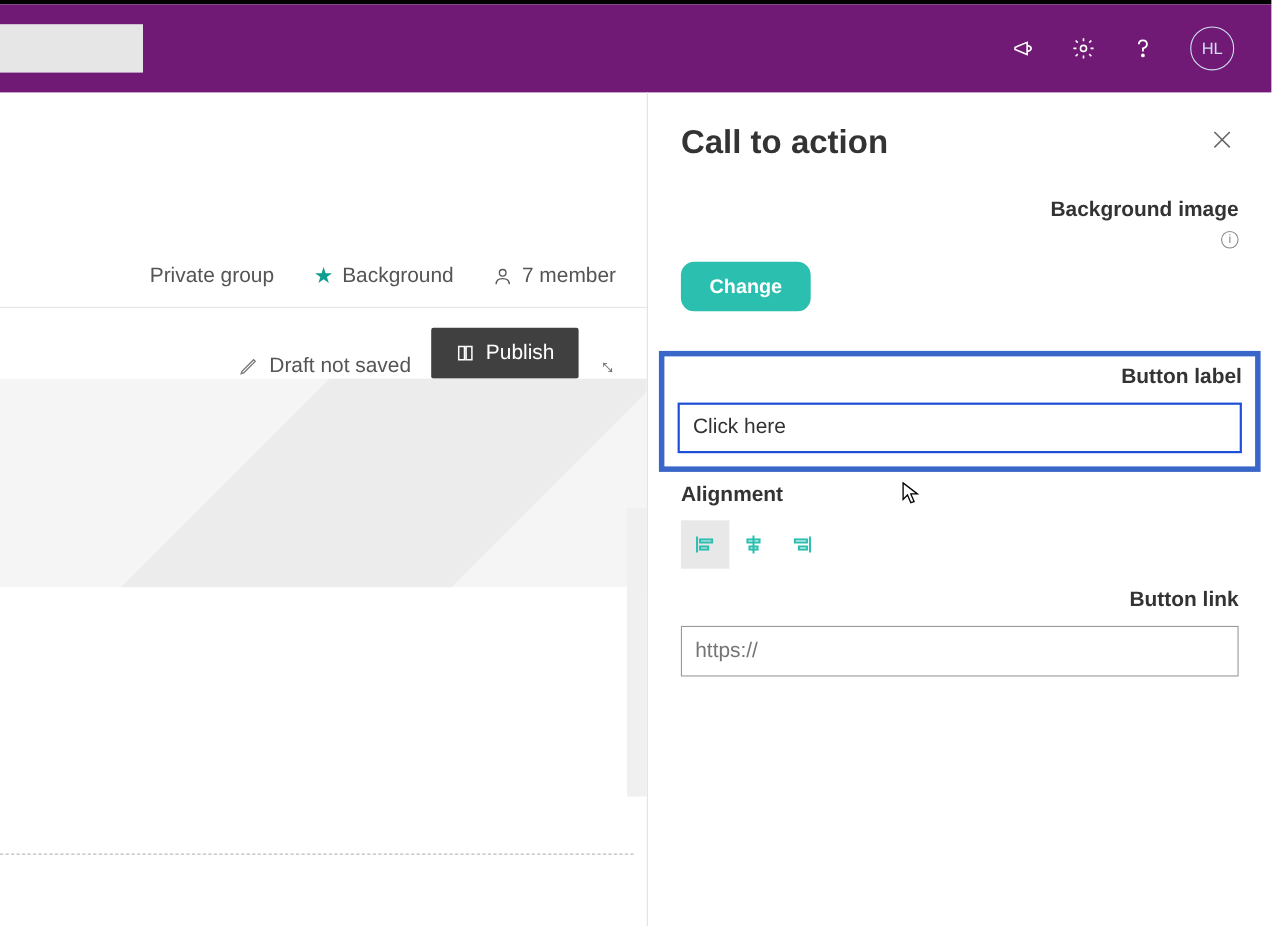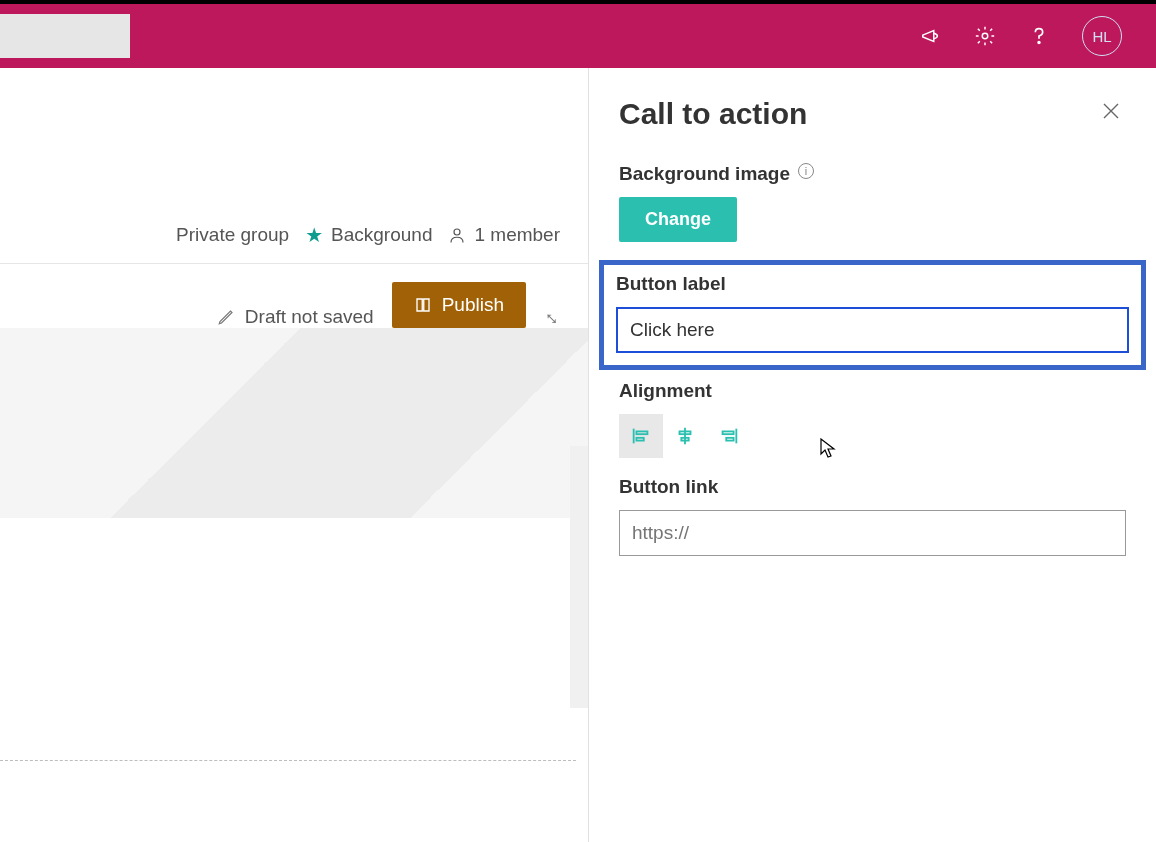--- a/index.html
+++ b/index.html
@@ -9,22 +9,22 @@
   height: 842px;
   overflow: hidden;
   background: #fff;
   position: relative;
 }
 .topbar-black {
   height: 4px;
   background: #000;
 }
 .topbar {
-  background: #be185d;
-  height: 64px;
+  background: #701a75;
+  height: 80px;
   display: flex;
   align-items: center;
   padding: 0 16px;
 }
 .topbar-left-box {
   width: 130px;
   height: 44px;
   background: #e6e6e6;
   margin-left: -16px;
 }
@@ -68,21 +68,21 @@
 .right {
   width: 568px;
   border-left: 1px solid #e1e1e1;
   padding: 28px 30px 0 30px;
   position: relative;
 }
 .group-row {
   display: flex;
   align-items: center;
   justify-content: flex-end;
-  gap: 16px;
+  gap: 36px;
   padding: 0 28px;
   height: 58px;
   margin-top: 138px;
   border-bottom: 1px solid #e6e6e6;
   color: #555;
   font-size: 19px;
 }
 .group-item {
   display: inline-flex;
   align-items: center;
@@ -98,21 +98,21 @@
   height: 64px;
 }
 .draft-text {
   display: inline-flex;
   align-items: center;
   gap: 10px;
   color: #555;
   font-size: 19px;
 }
 .publish-btn {
-  background: #a16207;
+  background: #404040;
   color: #fff;
   border: none;
   padding: 12px 22px;
   font-size: 19px;
   display: inline-flex;
   align-items: center;
   gap: 10px;
   cursor: pointer;
   border-radius: 2px;
 }
@@ -182,22 +182,23 @@
   font-size: 20px;
   cursor: pointer;
   padding: 6px;
 }
 .field-label {
   font-size: 19px;
   font-weight: 600;
   color: #333;
   margin-bottom: 12px;
   display: flex;
-  align-items: flex-start;
+  align-items: flex-end;
   gap: 8px;
+  flex-direction: column;
 }
 .info-icon {
   width: 16px;
   height: 16px;
   border: 1.2px solid #888;
   border-radius: 50%;
   display: inline-flex;
   align-items: center;
   justify-content: center;
   font-size: 11px;
@@ -205,22 +206,22 @@
   font-weight: normal;
 }
 .change-btn {
   background: #2bbfb0;
   color: #fff;
   border: none;
   padding: 12px 26px;
   font-size: 18px;
   font-weight: 600;
   cursor: pointer;
-  border-radius: 2px;
-  margin-bottom: 0;
+  border-radius: 12px;
+  margin-bottom: 18px;
 }
 .highlight-box {
   border: 5px solid #3a66c9;
   padding: 8px 12px 12px 12px;
   margin: 0 -20px 10px -20px;
 }
 .text-input {
   width: 100%;
   height: 46px;
   border: 2px solid #1d4ed8;
@@ -300,21 +301,21 @@
       <span class="group-item">Private group</span>
       <span class="group-item">
         <span class="star-icon">★</span>
         <span>Background</span>
       </span>
       <span class="group-item">
         <svg width="18" height="18" viewBox="0 0 24 24" fill="none" stroke="#555" stroke-width="1.6">
             <circle cx="12" cy="8" r="4"></circle>
             <path d="M4 22 Q4 15 12 15 Q20 15 20 22"></path>
           </svg>
-        <span>1 member</span>
+        <span>7 member</span>
       </span>
     </div>
     <div class="toolbar-row">
       <span class="draft-text">
         <svg width="18" height="18" viewBox="0 0 24 24" fill="none" stroke="#777" stroke-width="1.6">
             <path d="M3 21 L6 20 L20 6 L18 4 L4 18 Z"></path>
           </svg>
         <span>Draft not saved</span>
       </span>
       <button class="publish-btn">

